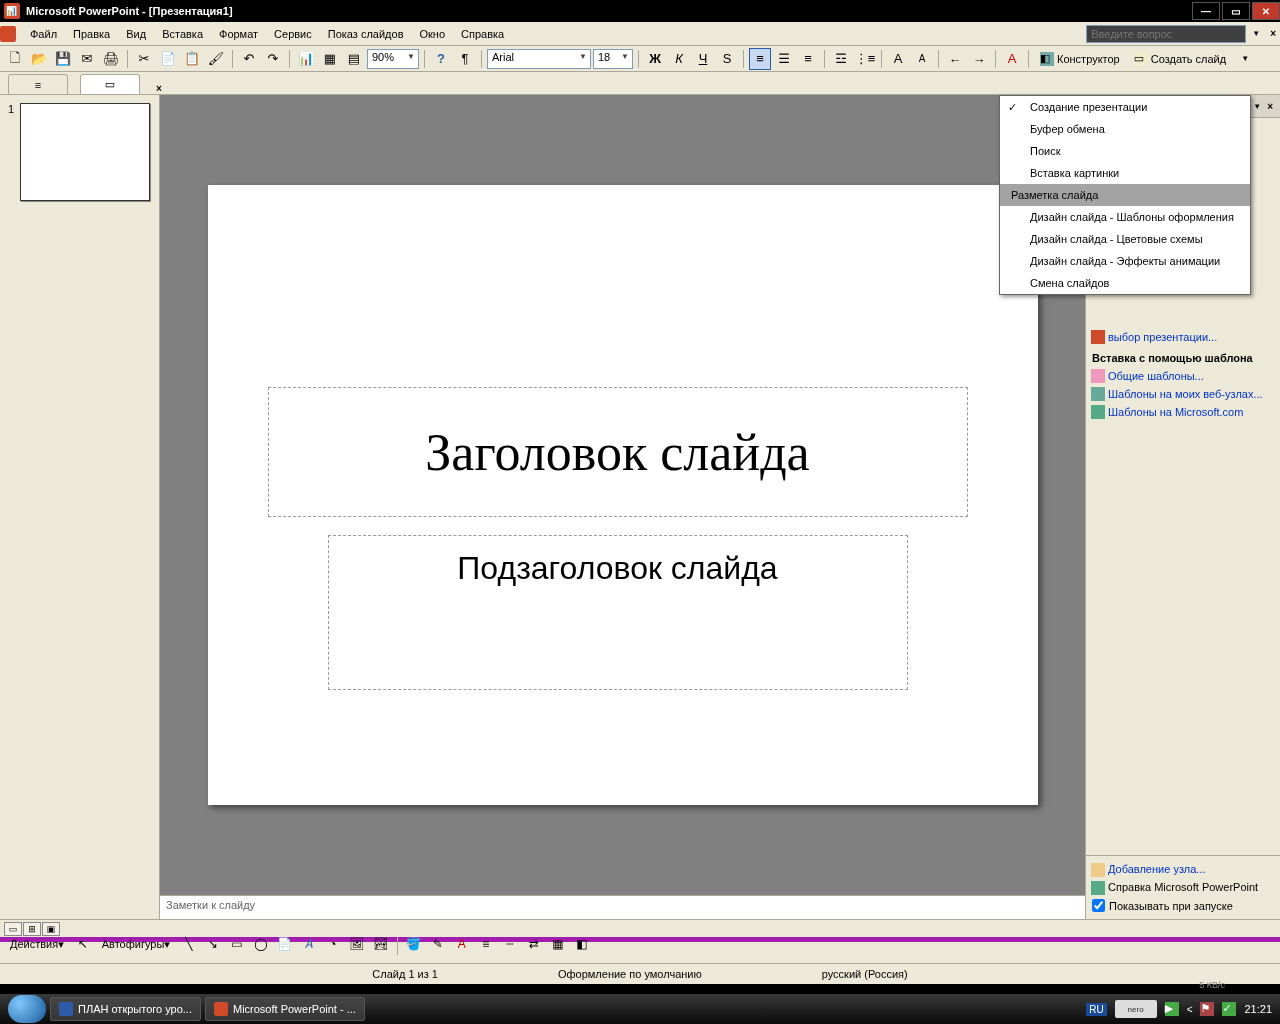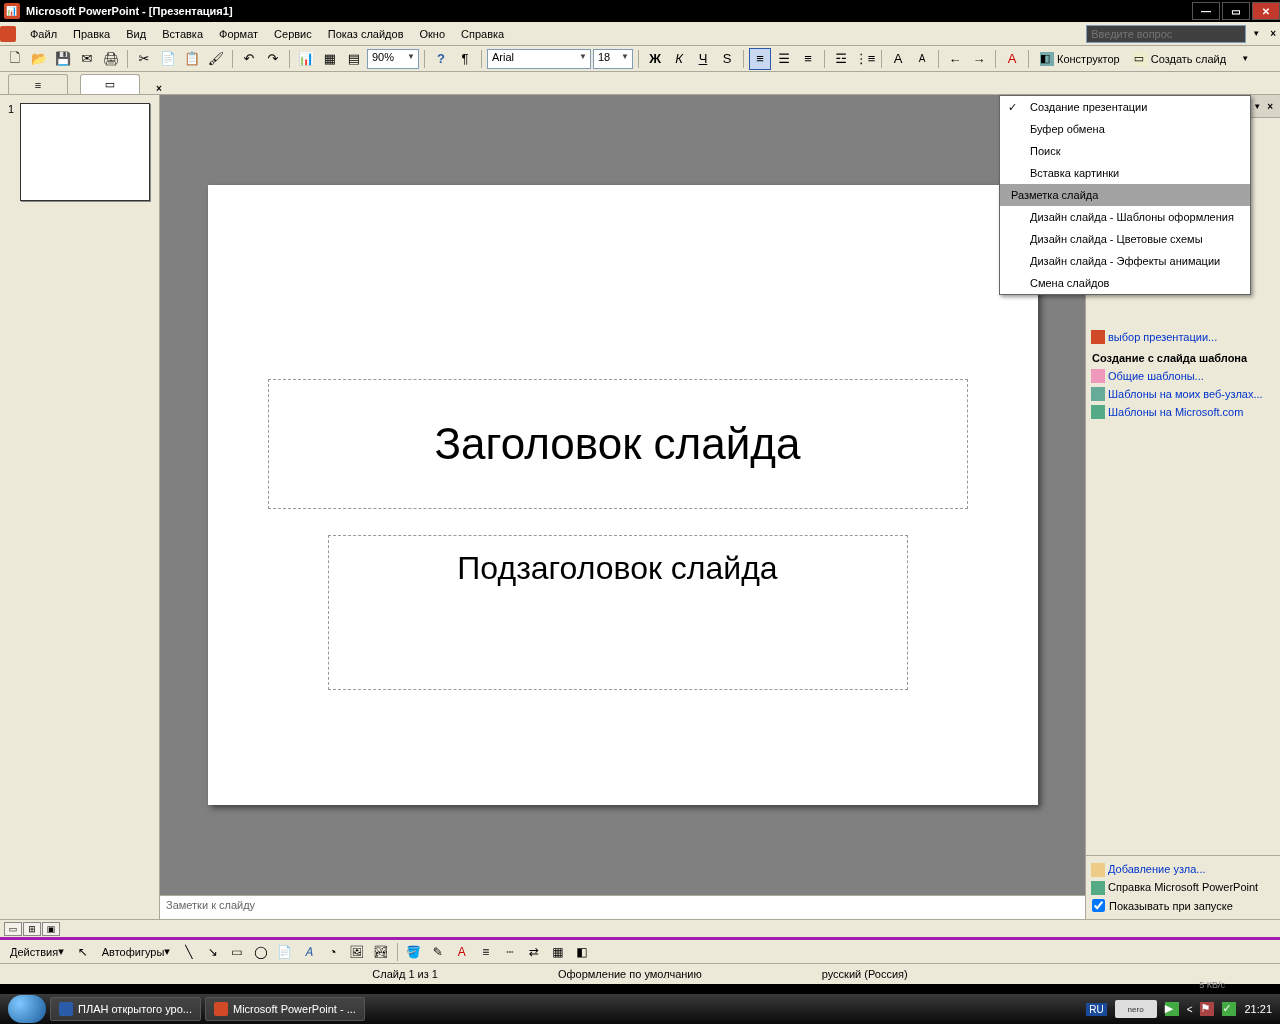--- a/index.html
+++ b/index.html
@@ -41,21 +41,21 @@
 
 .main { display: flex; height: 824px; }
 .slide-panel { width: 160px; background: #ece9d8; border-right: 1px solid #aca899; padding: 8px; }
 .thumb-row { display: flex; align-items: flex-start; gap: 6px; }
 .thumb-num { font-size: 11px; }
 .thumb { width: 130px; height: 98px; background: #fff; border: 1px solid #333; box-shadow: 1px 1px 0 #888; }
 
 .edit-area { flex: 1; background: #808080; position: relative; overflow: hidden; display: flex; flex-direction: column; }
 .slide-canvas { flex: 1; display: flex; align-items: center; justify-content: center; }
 .slide { width: 830px; height: 620px; background: #fff; box-shadow: 3px 3px 6px rgba(0,0,0,0.5); position: relative; }
-.ph-title { position: absolute; left: 60px; top: 194px; width: 700px; height: 130px; border: 1px dashed #999; display: flex; align-items: center; justify-content: center; font-size: 44px; }
+.ph-title { position: absolute; left: 60px; top: 202px; width: 700px; height: 130px; border: 1px dashed #999; display: flex; align-items: center; justify-content: center; font-size: 52px; font-family: Liberation Serif, serif; }
 .ph-sub { position: absolute; left: 120px; top: 350px; width: 580px; height: 155px; border: 1px dashed #999; padding-top: 14px; text-align: center; font-size: 32px; }
 .notes { height: 24px; background: #fff; border-top: 1px solid #aca899; font-size: 11px; padding: 3px 6px; color: #666; }
 
 
 .taskpane { width: 195px; background: #ece9d8; border-left: 1px solid #aca899; position: relative; }
 .tp-header { height: 23px; background: #d8d4c8; border-bottom: 1px solid #aca899; display: flex; align-items: center; padding: 0 4px; font-size: 11px; font-weight: bold; }
 .tp-header .arrows { color: #999; margin-right: 6px; font-size: 10px; }
 .tp-header .dd { margin-left: auto; font-size: 8px; padding: 0 3px; }
 .tp-header .x { font-size: 10px; padding: 0 3px; font-weight: bold; }
 .tp-section { font-size: 11px; font-weight: bold; padding: 6px 6px 3px; }
@@ -69,21 +69,21 @@
 
 .dropdown { position: absolute; top: 95px; right: 29px; width: 252px; background: #fff; border: 1px solid #666; box-shadow: 2px 2px 4px rgba(0,0,0,0.4); z-index: 100; font-size: 11px; }
 .dd-item { height: 22px; padding: 0 10px 0 30px; display: flex; align-items: center; position: relative; cursor: default; }
 .dd-item .check { position: absolute; left: 8px; }
 .dd-item.highlight { background: #a3a3a3; padding-left: 11px; }
 
 
 .bottom-bars { background: #ece9d8; }
 .viewbar { height: 18px; background: #ece9d8; border-top: 1px solid #aca899; display: flex; align-items: center; padding: 0 4px; gap: 1px; }
 .viewbar .vb { width: 18px; height: 14px; border: 1px solid #888; background: #f4f2e8; font-size: 9px; display: flex; align-items: center; justify-content: center; }
-.drawbar { height: 26px; background: #ece9d8; border-top: 3px solid #a21caf; display: flex; align-items: center; padding: 8px 4px; gap: 2px; font-size: 11px; }
+.drawbar { height: 26px; background: #ece9d8; border-top: 5px solid #a21caf; display: flex; align-items: flex-end; padding: 8px 4px; gap: 2px; font-size: 11px; }
 .drawbar .db-btn { width: 22px; height: 22px; display: flex; align-items: center; justify-content: center; font-size: 12px; }
 .drawbar .db-label { padding: 0 6px; display: flex; align-items: center; height: 22px; }
 
 
 .statusbar { height: 21px; background: #ece9d8; border-top: 1px solid #aca899; display: flex; align-items: center; font-size: 11px; padding: 0 10px; justify-content: center; }
 .statusbar .cell { margin-right: 120px; }
 
 
 .wtaskbar { position: absolute; bottom: 0; left: 0; right: 0; height: 30px; background: linear-gradient(#3a3a3a, #0a0a0a); display: flex; align-items: center; padding: 0 8px; gap: 4px; }
 .start-orb { width: 38px; height: 28px; border-radius: 14px; background: radial-gradient(circle at 30% 30%, #7fc9ff, #1a5a9a); }
@@ -218,21 +218,21 @@
       <span class="arrows">►</span>
       <span>Создание презентации</span>
       <span class="dd">▼</span>
       <span class="x">×</span>
     </div>
     <div style="height:210px"></div>
     <div class="tp-link">
         <span class="ico" style="background:#d04a28"></span>
         <span>выбор презентации...</span>
       </div>
-    <div class="tp-section">Создание с слайда шаблона</div>
+    <div class="tp-section">Вставка с помощью шаблона</div>
     <div class="tp-link">
         <span class="ico" style="background:#e9b"></span>
         <span>Общие шаблоны...</span>
       </div>
     <div class="tp-link">
         <span class="ico" style="background:#6a9"></span>
         <span>Шаблоны на моих веб-узлах...</span>
       </div>
     <div class="tp-link">
         <span class="ico" style="background:#5a8"></span>

